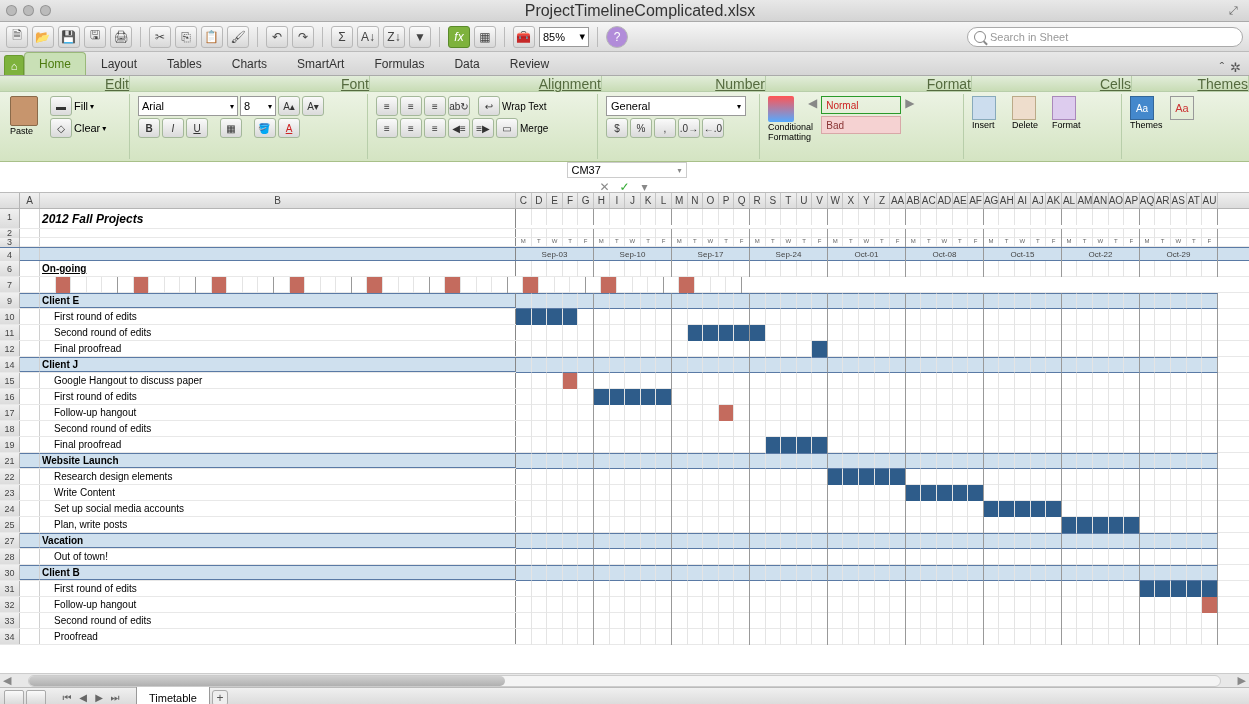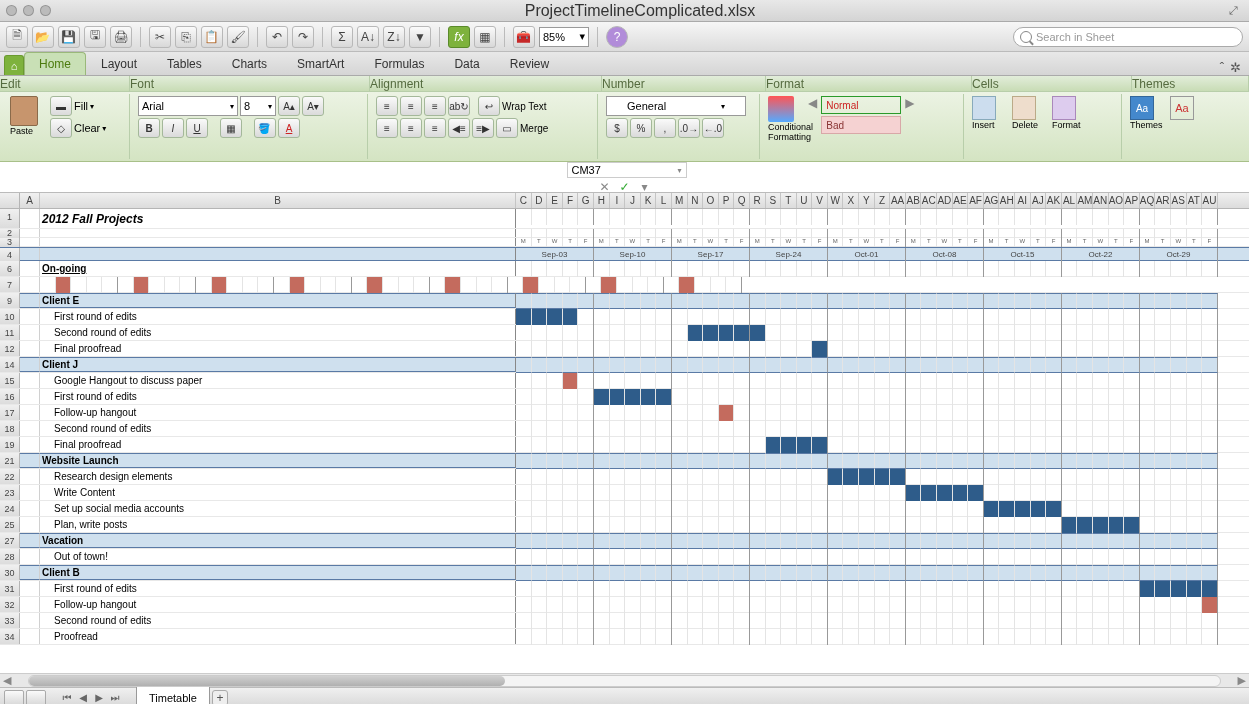--- a/index.html
+++ b/index.html
@@ -11,44 +11,44 @@
 .tl { width:11px; height:11px; border-radius:50%; border:1px solid rgba(0,0,0,.2); }
 .tl.red{background:#bbb;} .tl.yel{background:#bbb;} .tl.grn{background:#bbb;}
 .titlebar .title { flex:1; text-align:center; font-size:16px; color:#333; }
 .titlebar .expand { width:14px; height:14px; color:#666; }
 
 
 .toolbar { height:30px; background:linear-gradient(#f6f6f6,#dcdcdc); border-bottom:1px solid #bbb; display:flex; align-items:center; padding:0 6px; gap:4px; }
 .tb-btn { width:22px; height:22px; background:linear-gradient(#fafafa,#d8d8d8); border:1px solid #b8b8b8; border-radius:3px; display:flex; align-items:center; justify-content:center; color:#444; font-size:12px; }
 .tb-sep { width:1px; height:20px; background:#bbb; margin:0 4px; }
 .zoom-box { width:50px; height:20px; background:#fff; border:1px solid #999; font-size:11px; padding:1px 3px; display:flex; align-items:center; }
-.search-box { margin-left:auto; width:230px; height:20px; background:#fff; border:1px solid #aaa; border-radius:10px; display:flex; align-items:center; padding:0 6px; gap:4px; color:#999; font-size:11px;}
+.search-box { margin-left:auto; width:276px; height:20px; background:#fff; border:1px solid #aaa; border-radius:10px; display:flex; align-items:center; padding:0 6px; gap:4px; color:#999; font-size:11px;}
 .search-box .mag { width:12px; height:12px; border:1.5px solid #888; border-radius:50%; position:relative; }
 .search-box .mag::after{content:'';position:absolute;width:5px;height:1.5px;background:#888;bottom:-2px;right:-3px;transform:rotate(45deg);}
 
 
 .ribbon-tabs { height:24px; background:linear-gradient(#e8e8e8,#d5d5d5); border-bottom:1px solid #aaa; display:flex; align-items:flex-end; padding:0 4px; gap:0; }
 .home-icon { width:20px; height:20px; background:#7eb23d; border-radius:3px 3px 0 0; margin-right:0; display:flex;align-items:center;justify-content:center;color:#fff;font-size:11px; border:1px solid #6a9a2f; border-bottom:none;}
 .rtab { padding:4px 14px; font-size:12px; color:#333; border:1px solid transparent; border-bottom:none; }
 .rtab.active { background:#c9e0b6; border-color:#9ab87a; border-radius:4px 4px 0 0; font-weight:normal; color:#4d7c0f;}
 .ribbon-right { margin-left:auto; display:flex; gap:6px; align-items:center; padding-right:4px;}
 .ribbon-right span{color:#555;font-size:13px;}
 
 
 .ribbon { height:70px; background:linear-gradient(#ecf3e4,#d4e4c2); border-bottom:1px solid #a8c089; display:flex; padding:2px 4px; gap:2px; position:relative;}
 .grp { border-right:1px solid #b8ceaa; padding:2px 6px 14px 6px; position:relative; display:flex; gap:4px; align-items:flex-start;}
 .ribbon-toprow { height:16px; background:linear-gradient(#e2edda,#c8dcb5); border-bottom:1px solid #b8ceaa; display:flex;}
-.ribbon-toprow > div { border-right:1px solid #b8ceaa; text-align:left; font-size:12px; color:#556b3f; line-height:16px;}
+.ribbon-toprow > div { border-right:1px solid #b8ceaa; text-align:right; font-size:14px; color:#556b3f; line-height:16px;text-decoration:underline;}
 
 .rbtn { background:linear-gradient(#fafafa,#dadada); border:1px solid #a4b89a; border-radius:3px; display:flex; align-items:center; justify-content:center; font-size:10px; color:#333;}
 .rbtn-sm { width:22px; height:20px; }
 .rbtn-icon { width:36px; height:44px; flex-direction:column; gap:2px; font-size:9px; background:transparent; border:none;}
 .font-select { width:100px; height:20px; background:#fff; border:1px solid #999; font-size:11px; padding:1px 3px; display:flex; align-items:center;}
 .size-select { width:36px; height:20px; background:#fff; border:1px solid #999; font-size:11px; padding:1px 3px; display:flex; align-items:center;}
-.num-select { width:140px; height:20px; background:#fff; border:1px solid #999; font-size:11px; padding:1px 20px; display:flex; align-items:center;}
+.num-select { width:140px; height:20px; background:#fff; border:1px solid #999; font-size:11px; padding:1px 4px; display:flex; align-items:center;}
 .vstack { display:flex; flex-direction:column; gap:2px;}
 .hstack { display:flex; gap:2px; align-items:center;}
 .style-box { width:80px; height:18px; border:1px solid; font-size:10px; display:flex; align-items:center; padding:0 4px;}
 .style-normal{border-color:#2a9a2a;color:#c22;}
 .style-bad{border-color:#d8a8a8;background:#f5d2d2;color:#833;}
 
 
 .formula-bar { height:31px; background:#fff; border-bottom:1px solid #bbb; display:flex; align-items:center;flex-direction:column; }
 .name-box { width:120px; height:20px; border:1px solid #ccc; padding:1px 4px; font-size:11px; display:flex; align-items:center; margin-left:4px;background:#fff;}
 .fb-btns { display:flex; gap:2px; margin:0 4px;}

